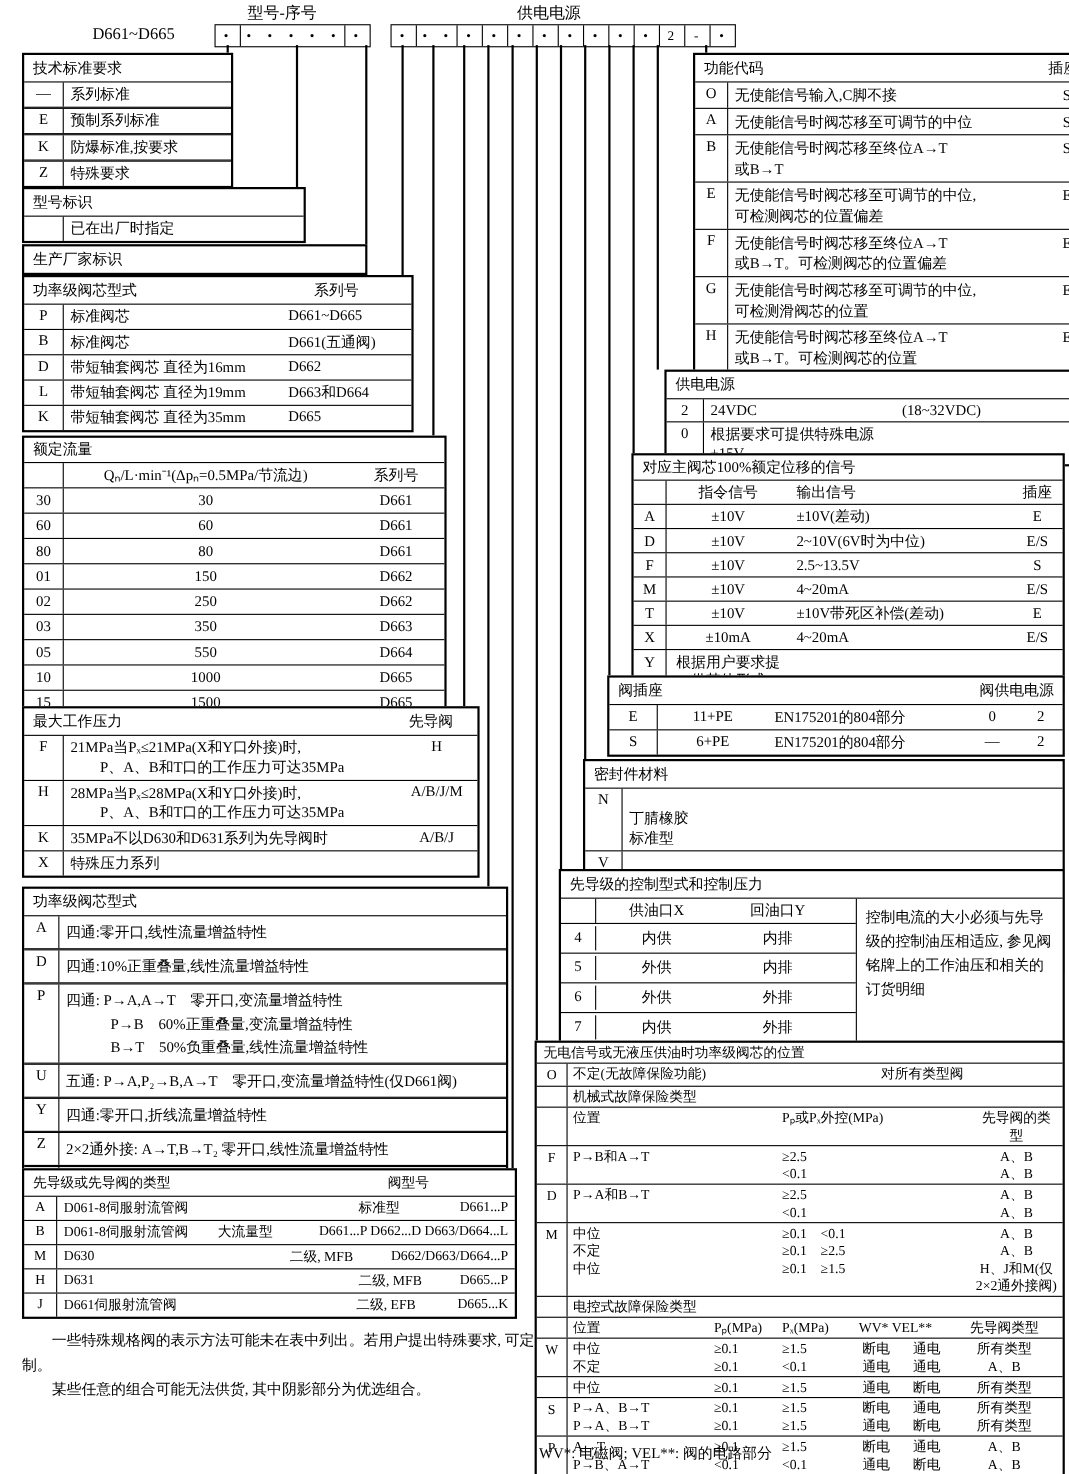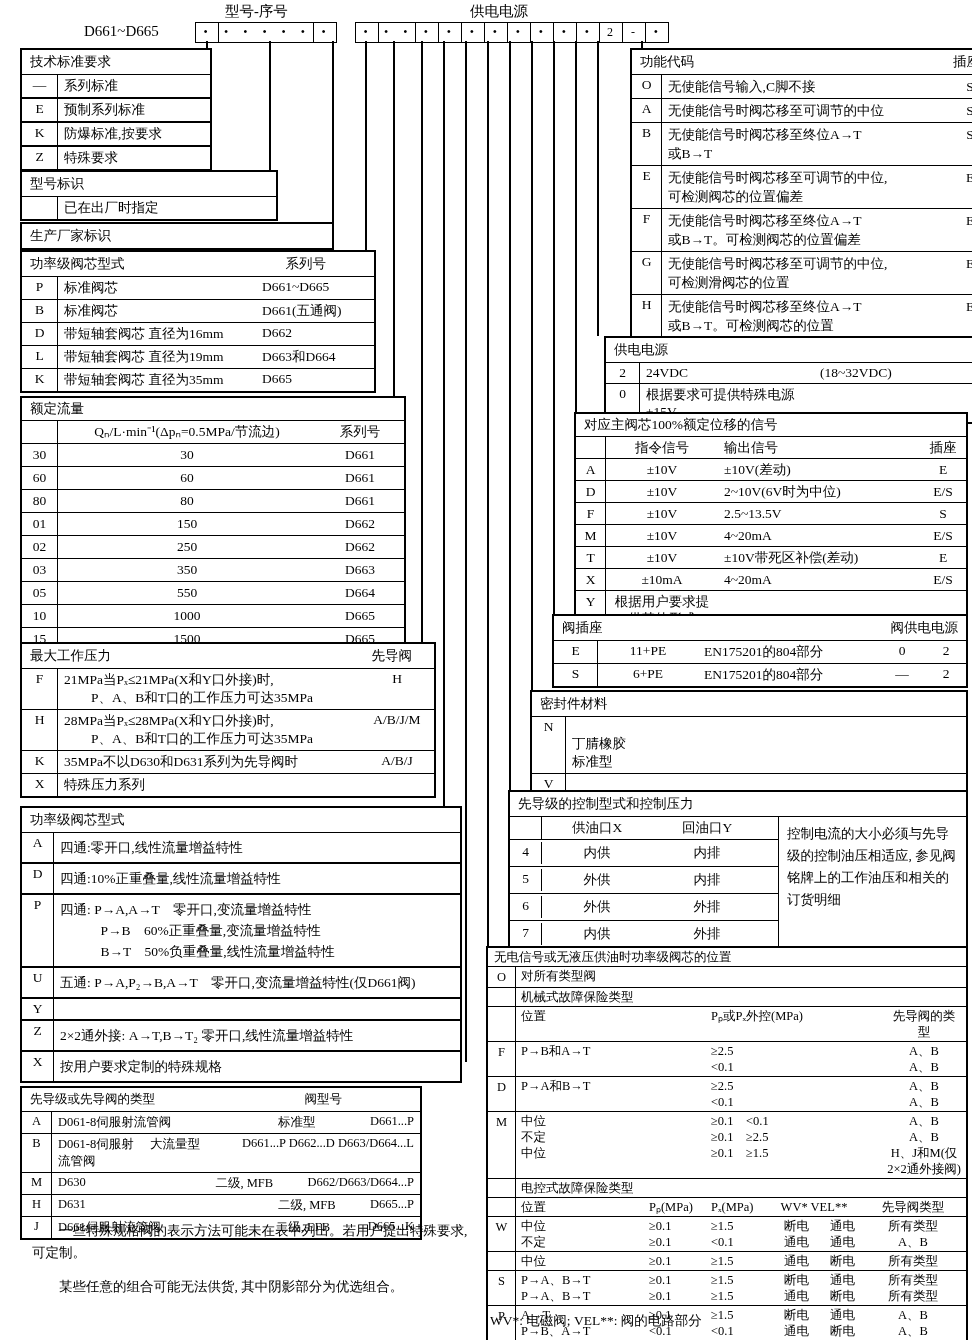--- a/index.html
+++ b/index.html
@@ -43,21 +43,21 @@
   #r6 .sub{display:flex} #r6 .stab{width:268px;border-right:1.5px solid #000}
   #r6 .c{width:32px} #r6 .x,#r6 .y{width:110px;text-align:center}
   #r6 .pnote{flex:1;padding:6px 8px;line-height:22px}
   #r7{font-size:12.5px;line-height:16px}
   #r7 .c{width:28px} #r7 .t{padding:1px 5px}
   #r7 .pos1{width:190px} #r7 .press{width:176px;text-align:left} 
   #r7 .oright{width:170px}
   #r7 .pos2{width:128px} #r7 .pp,#r7 .px{width:62px;text-align:left}
   #r7 .wv,#r7 .vel{width:46px;text-align:right} #r7 .wvvel{width:92px;text-align:center}
   .foot{position:absolute;line-height:22px}
-  .foot p{margin:12px;text-indent:2em}
+  .foot p{margin:0;text-indent:2em}
 </style>
 </head>
 <body>
 
 <div class="lbl" style="left:225px;top:2px">型号-序号</div>
 <div class="lbl" style="left:470px;top:2px">供电电源</div>
 <div class="lbl" style="left:84px;top:23px;font-size:15px">D661~D665</div>
 
 <div class="boxrow" style="left:195px">
 
@@ -309,35 +309,36 @@
 　　　B→T　50%负重叠量,线性流量增益特性</div>
       </div>
 
       <div class="tr" style="border-top:1.5px solid #000">
         <div class="c">U</div>
         <div class="t grow">五通: P→A,P₂→B,A→T　零开口,变流量增益特性(仅D661阀)</div>
       </div>
 
       <div class="tr" style="border-top:1.5px solid #000">
         <div class="c">Y</div>
+        <div class="t grow">四通:零开口,折线流量增益特性</div>
       </div>
 
       <div class="tr" style="border-top:1.5px solid #000">
         <div class="c">Z</div>
         <div class="t grow">2×2通外接: A→T,B→T₂ 零开口,线性流量增益特性</div>
       </div>
 
       <div class="tr" style="border-top:1.5px solid #000">
         <div class="c">X</div>
         <div class="t grow">按用户要求定制的特殊规格</div>
       </div>
     </div>
 </div>
 
-<div id="t8" class="tbl" style="left:20px;top:1086px;width:402px">
+<div id="t8" class="tbl" style="left:20px;top:1062px;width:450px">
   <div class="hd">
     <span>先导级或先导阀的类型</span>
     <span style="margin-right:70px">阀型号</span>
   </div>
   <div class="rows">
 
       <div class="tr">
         <div class="c">A</div>
         <div class="t grow">D061-8伺服射流管阀</div>
         <div class="t mid">标准型</div>
@@ -616,20 +617,21 @@
     <div class="pnote">控制电流的大小必须与先导级的控制油压相适应, 参见阀铭牌上的工作油压和相关的订货明细</div>
   </div>
 </div>
 
 <div id="r7" class="tbl" style="left:486px;top:946px;width:482px">
   <div class="hd" style="padding:1px 6px">
       <span>无电信号或无液压供油时功率级阀芯的位置</span>
     </div>
   <div class="tr">
     <div class="c">O</div>
+    <div class="t grow">不定(无故障保险功能)</div>
     <div class="t oright">对所有类型阀</div>
   </div>
   <div class="tr">
     <div class="c"></div>
     <div class="t grow">机械式故障保险类型</div>
   </div>
   <div class="tr">
     <div class="c"></div>
     <div class="t pos1">位置</div>
     <div class="t press">Pₚ或Pₓ外控(MPa)</div>

